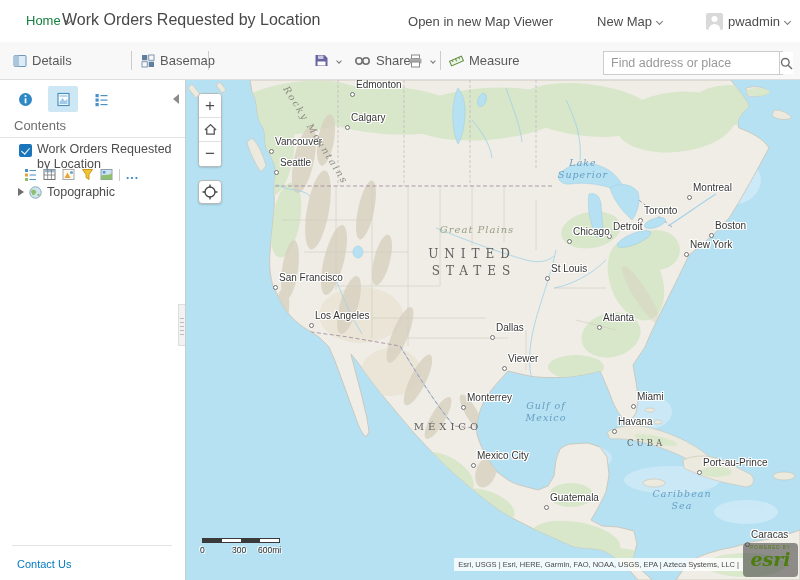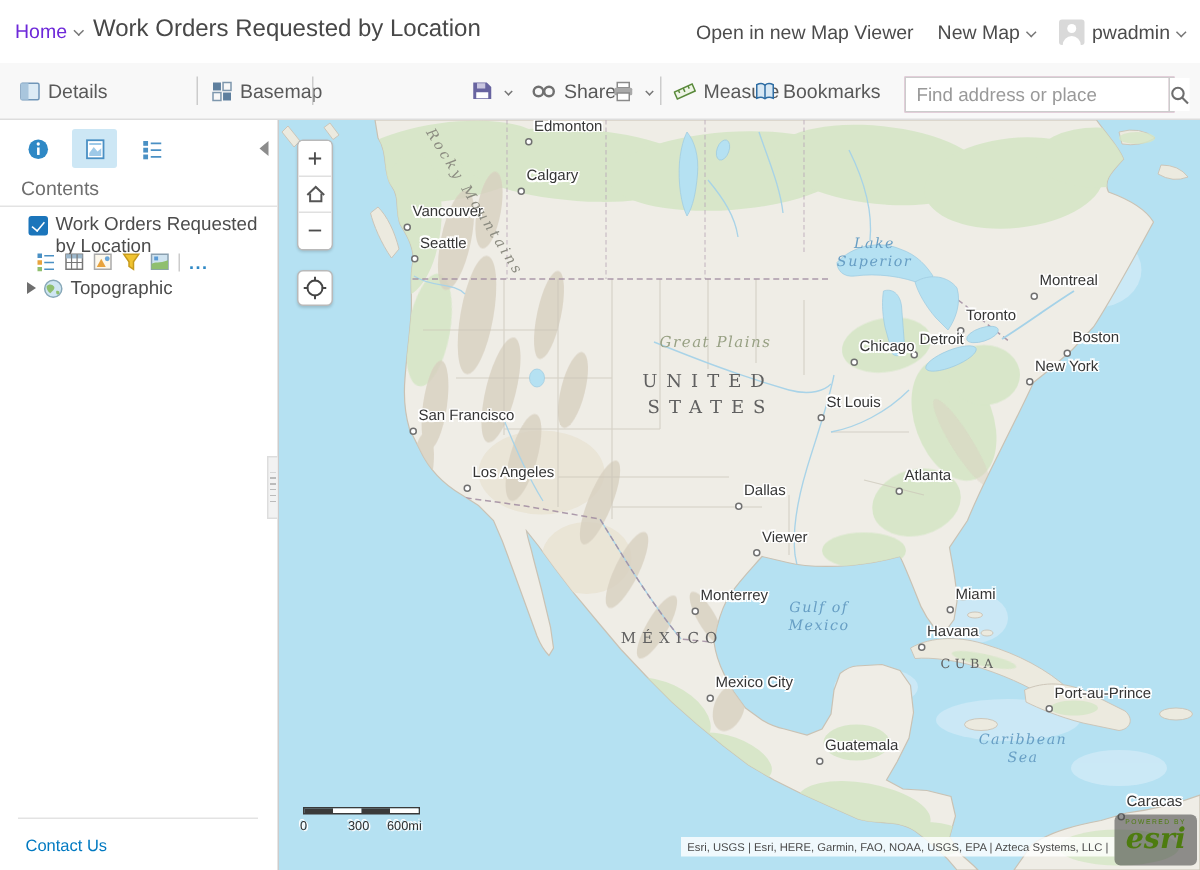--- a/index.html
+++ b/index.html
@@ -2,24 +2,24 @@
 <html><head>
 <meta charset="utf-8">
 <style>
   * { margin:0; padding:0; box-sizing:border-box; }
   html,body { width:800px; height:580px; overflow:hidden; }
   body { font-family:"Liberation Sans","DejaVu Sans",sans-serif; background:#fff; position:relative; }
   .app { position:absolute; inset:0; width:800px; height:580px; background:#fff; }
 
   
   .hdr { position:absolute; left:0; top:0; width:800px; height:42px; background:#fff; }
-  .hdr-home { position:absolute; left:10px; top:13px; font-size:13px; color:#6d28d9; cursor:pointer; }
+  .hdr-home { position:absolute; left:26px; top:13px; font-size:13px; color:#15803d; cursor:pointer; }
   .hdr-title { position:absolute; left:62px; top:11px; font-size:16px; color:#484848; white-space:nowrap; }
   .hdr-right { position:absolute; right:10px; top:0; height:42px; display:flex; align-items:center; gap:16px; font-size:13px; color:#4c4c4c; }
-  .hdr-link { cursor:pointer; }
+  .hdr-link { cursor:pointer;margin-left:28px; }
   .chev { display:inline-block; width:5px; height:5px; border-right:1.3px solid #767676; border-bottom:1.3px solid #767676; transform:rotate(45deg); margin-left:5px; vertical-align:2px; }
   .chev-sm { width:4px; height:4px; margin-left:3px; vertical-align:2px; }
   .avatar { width:17px; height:17px; background:#d9d9d9; border-radius:2px; display:inline-block; vertical-align:-4px; margin-right:5px; overflow:hidden; }
 
   
   .tb { position:absolute; left:0; top:42px; width:800px; height:38px; background:#f8f8f8; border-bottom:1px solid #ddd; }
   .tb-btn { position:absolute; top:0; height:37px; display:flex; align-items:center; gap:5px; font-size:13px; color:#595959; cursor:pointer; white-space:nowrap; }
   .tb-div { position:absolute; top:9px; width:1px; height:19px; background:#ccc; }
   .tb-underline { position:absolute; left:12px; top:71px; width:58px; height:3px; background:#0079c1; }
   .search-wrap { position:absolute; left:603px; top:9px; width:180px; height:24px; background:#f9a8d4; border:1px solid #ccc; display:flex; }
@@ -141,27 +141,20 @@
     </div>
     <div class="tb-div" style="left:440px"></div>
     <div class="tb-btn" style="left:449px">
       <svg width="15" height="15" viewBox="0 0 15 15">
           <g transform="rotate(-24 7.5 8)">
             <rect x="1" y="5.5" width="13" height="5" fill="#eef4e6" stroke="#5a8a3c"></rect>
             <path d="M4,5.5 v2 M7.5,5.5 v2.8 M11,5.5 v2" stroke="#5a8a3c"></path>
           </g>
         </svg>
       <span>Measure</span>
-    </div>
-    <div class="tb-btn" style="left:503px">
-      <svg width="14" height="14" viewBox="0 0 14 14">
-          <path d="M1.5,2.5 C3.5,1.5 5.5,1.5 7,2.7 C8.5,1.5 10.5,1.5 12.5,2.5 V11.5 C10.5,10.7 8.5,10.7 7,11.8 C5.5,10.7 3.5,10.7 1.5,11.5 Z" fill="#d8e8f4" stroke="#2e6da4"></path>
-          <path d="M7,2.7 V11.8" stroke="#2e6da4"></path>
-        </svg>
-      <span>Bookmarks</span>
     </div>
     <div class="search-wrap">
       <input class="search-input" type="text" placeholder="Find address or place" style="">
       <div class="search-btn">
         <svg width="13" height="13" viewBox="0 0 13 13">
             <circle cx="5.3" cy="5.3" r="3.8" fill="none" stroke="#6e6e6e" stroke-width="1.4"></circle>
             <path d="M8.2,8.2 L12,12" stroke="#6e6e6e" stroke-width="1.4"></path>
           </svg>
       </div>
     </div>

